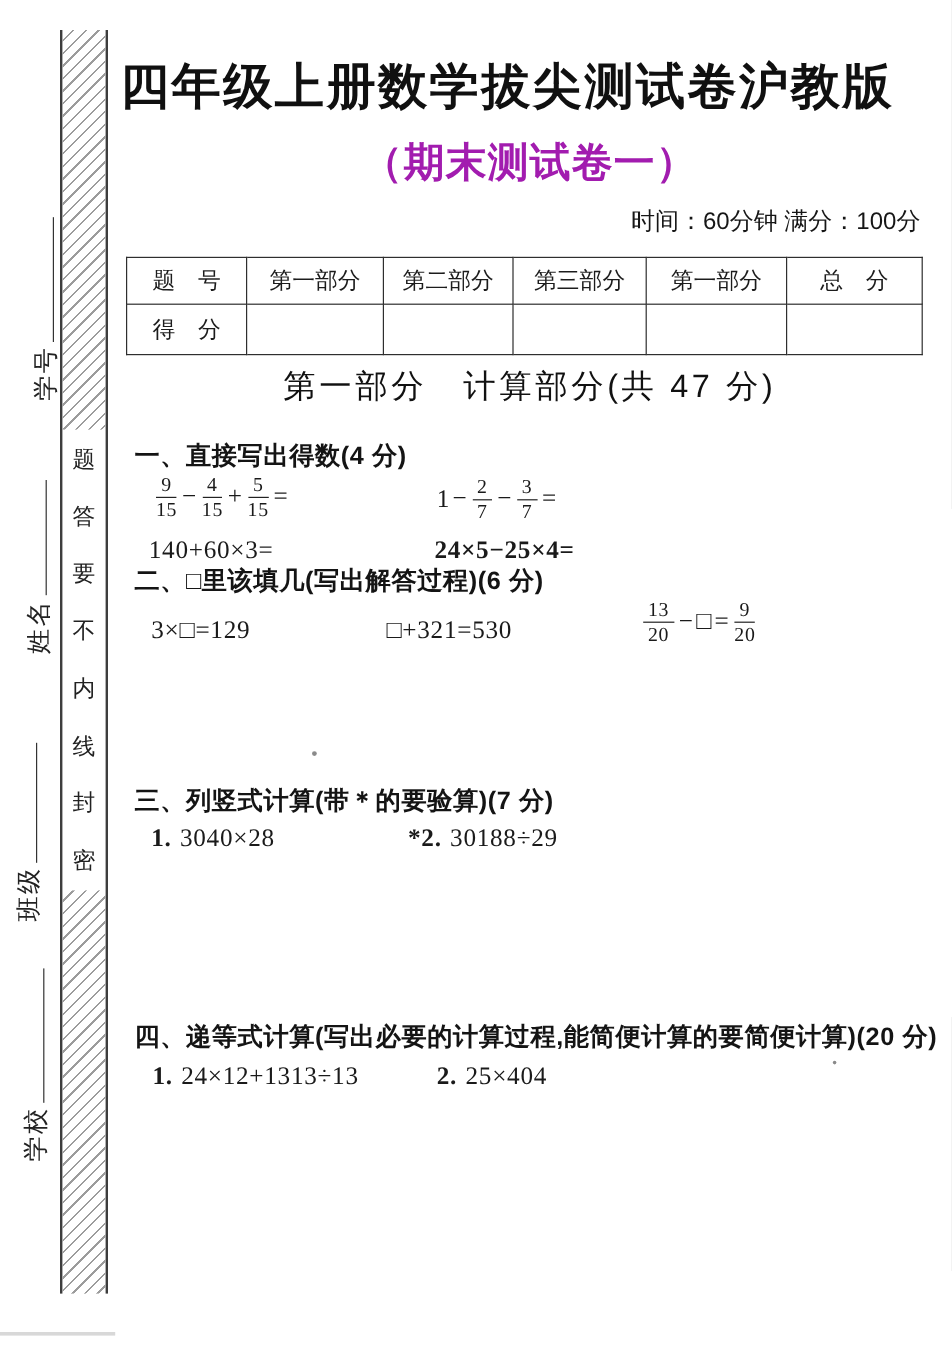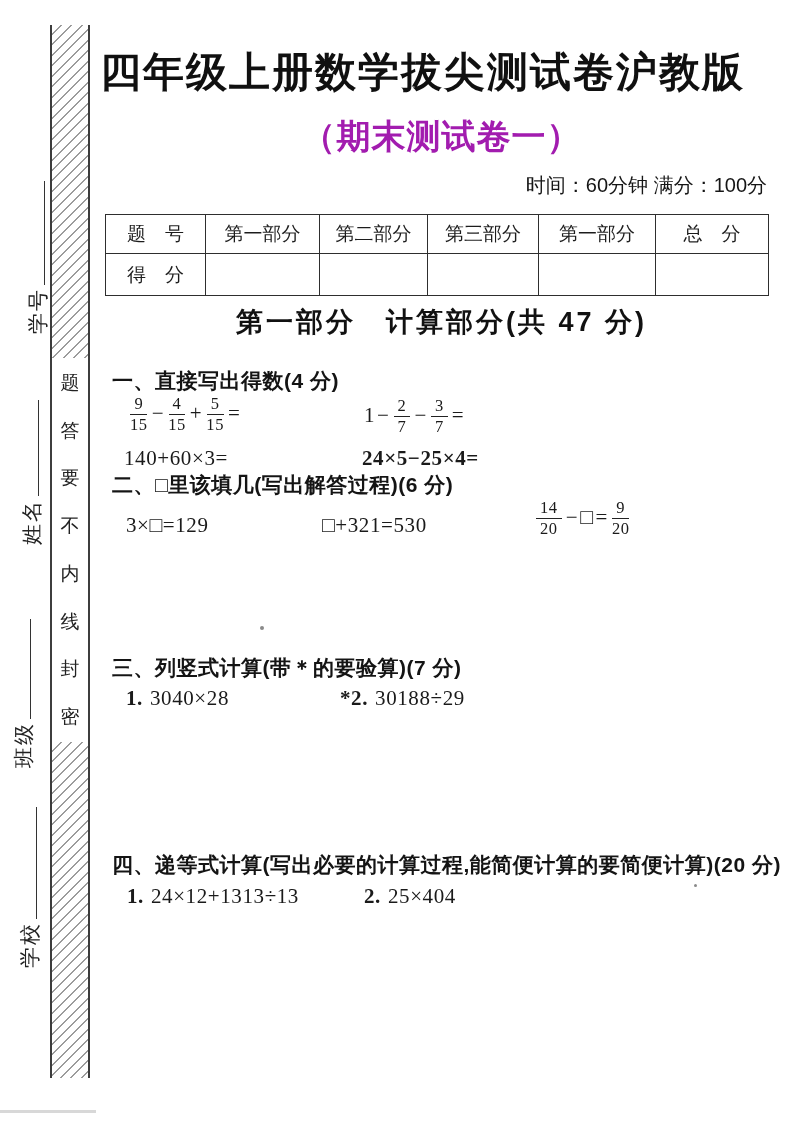--- a/index.html
+++ b/index.html
@@ -54,21 +54,21 @@
     font-family:"Liberation Sans","DejaVu Sans",sans-serif;
   }
   table.score-table td{
     border:1.8px solid #2e2e2e;text-align:center;font-size:19px;color:#1c1c1c;
     padding:0;overflow:hidden;
   }
   tr.score-head td{height:38px;}
   tr.score-row td{height:41px;}
   .part-heading{
     margin-top:8px;text-align:center;font-family:"Liberation Sans","DejaVu Sans",sans-serif;
-    font-weight:700;font-size:27px;line-height:36px;letter-spacing:3px;color:#111;
+    font-weight:400;font-size:27px;line-height:36px;letter-spacing:3px;color:#111;
   }
   .q-title{
     font-family:"Liberation Sans","DejaVu Sans",sans-serif;font-weight:800;
     font-size:21px;line-height:26px;color:#141414;letter-spacing:0.5px;margin-left:12px;
   }
   .mt28{margin-top:28px;} .mt99{margin-top:99px;} .mt140{margin-top:140px;}
   .prob-row{position:relative;}
   .prob-row .pos{position:absolute;white-space:nowrap;}
   .math{font-size:21px;letter-spacing:0.6px;color:#1a1a1a;}
   .plabel{font-weight:bold;margin-right:7px;}
@@ -180,21 +180,21 @@
       <span class="pos math" style="left:24px;top:0;">140+60×3=</span>
       <span class="pos math" style="left:262px;top:0;font-weight:bold;">24×5−25×4=</span>
     </div>
 
     <div class="q-title">二、□里该填几(写出解答过程)(6 分)</div>
     <div class="prob-row" style="height:58px;">
       <span class="pos math" style="left:26px;top:15px;">3×□=129</span>
       <span class="pos math" style="left:222px;top:15px;">□+321=530</span>
       <span class="pos math" style="left:434px;top:2px;">
         <span class="frac">
-            <span class="fn">14</span>
+            <span class="fn">13</span>
             <span class="fd">20</span>
           </span><span class="op">−</span><span>□</span><span class="op">=</span><span class="frac">
             <span class="fn">9</span>
             <span class="fd">20</span>
           </span>
       </span>
     </div>
 
     <div class="q-title mt99">三、列竖式计算(带＊的要验算)(7 分)</div>
     <div class="prob-row" style="height:26px;margin-top:5px;">

